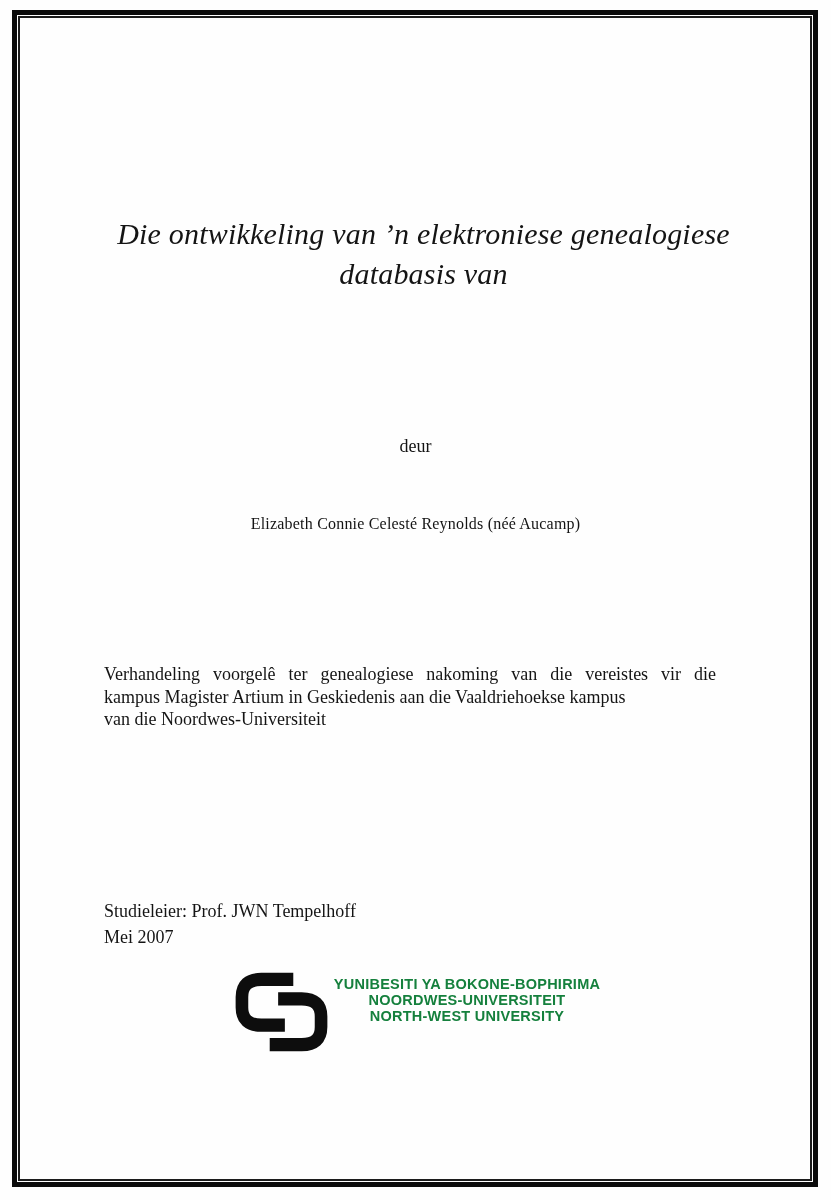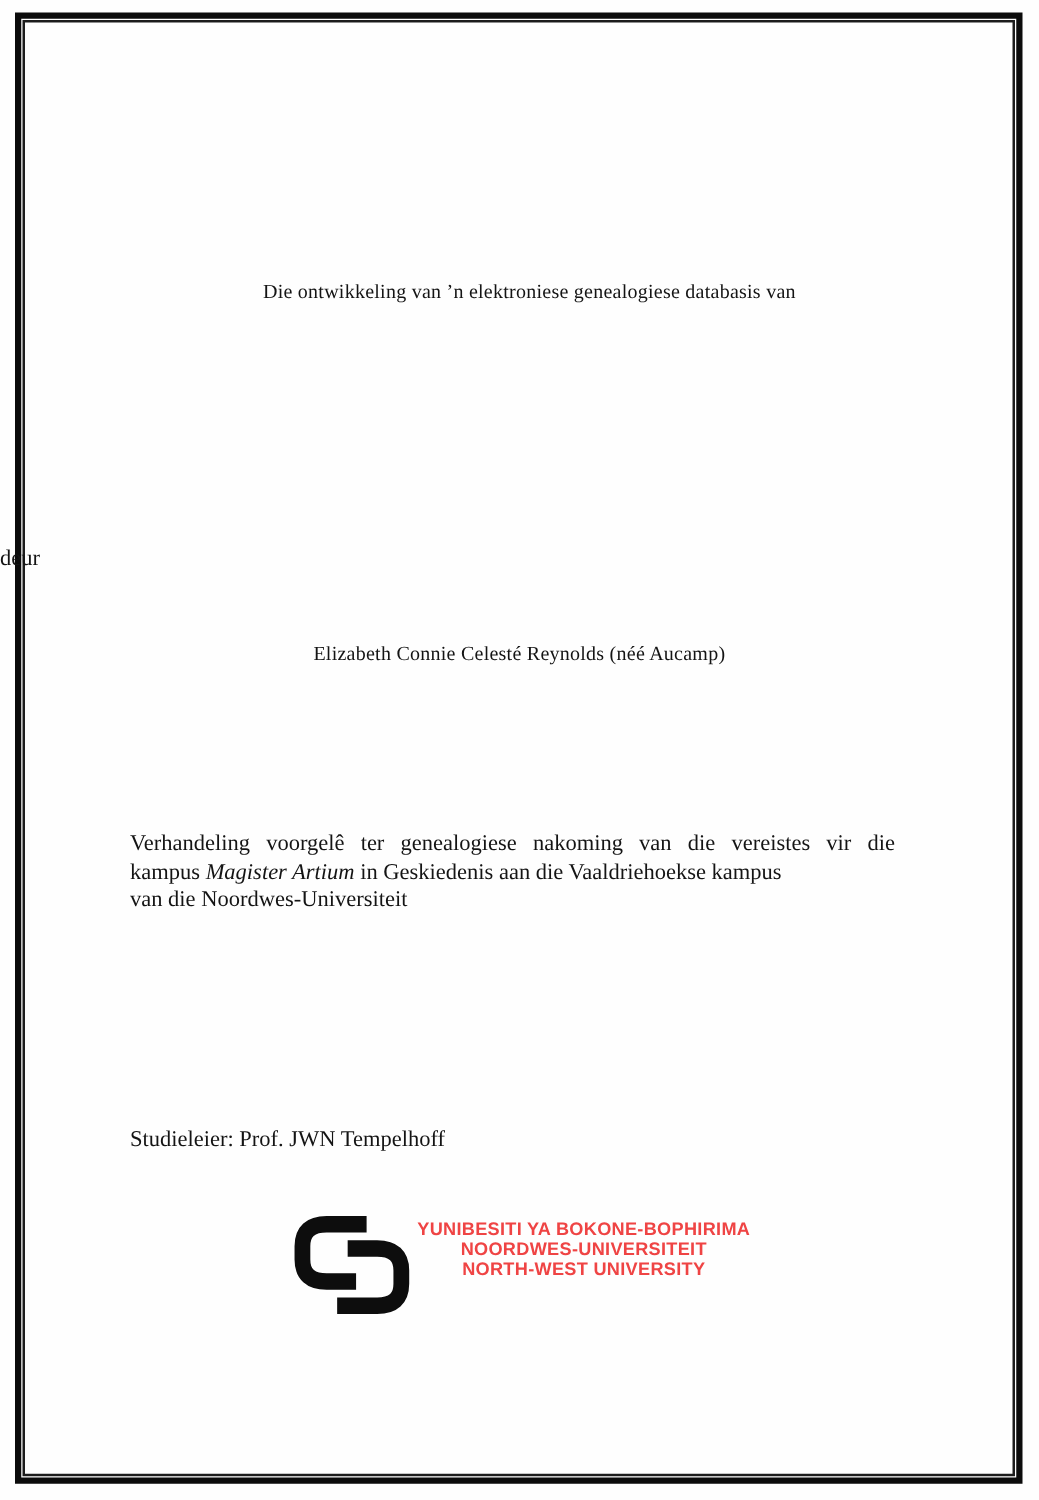--- a/index.html
+++ b/index.html
@@ -20,27 +20,29 @@
   }
   .frame-inner {
     position: absolute;
     inset: 1px;
     border: 2px solid #1c1c1c;
   }
   .thesis-title {
     position: absolute;
     top: 214px; left: 60px; right: 44px;
     text-align: center;
-    font-size: 16px;
+    font-size: 30px;
     line-height: 40px;
     letter-spacing: 0.2px;
+    font-style: italic;
   }
   .byline {
     position: absolute;
     top: 436px; left: 0; right: 0;
+    text-align: center;
     font-size: 18px;
   }
   .author {
     position: absolute;
     top: 515px; left: 0; right: 0;
     text-align: center;
     font-size: 16px;
     letter-spacing: 0.2px;
   }
   .statement {
@@ -48,21 +50,21 @@
     top: 663px; left: 104px;
     width: 612px;
     font-size: 18px;
     line-height: 22.5px;
   }
   .statement .just {
     display: block;
     text-align: justify;
     text-align-last: justify;
   }
-  .statement .ital { font-style: italic; }
+  .statement .ital { }
   .supervisor-block {
     position: absolute;
     top: 886px; left: 104px;
     font-size: 18px;
     line-height: 26px;
     margin-top: 12px;
   }
   .logo-block {
     position: absolute;
     top: 968px; left: 0; right: 0;
@@ -77,21 +79,21 @@
     margin-right: 2px;
   }
   .logo-text {
     padding-top: 8px;
     text-align: center;
     font-family: "Liberation Sans", sans-serif;
     font-weight: bold;
     font-size: 14.5px;
     line-height: 16px;
     letter-spacing: 0.25px;
-    color: #ef4444;
+    color: #15803d;
     white-space: nowrap;
   }
 </style>
 </head>
 <body>
 
 <div class="page">
 
   <div class="frame-outer">
     <div class="frame-inner"></div>
@@ -106,20 +108,21 @@
   <div class="author">Elizabeth Connie Celesté Reynolds (néé Aucamp)</div>
 
   <div class="statement">
     <span class="just">Verhandeling voorgelê ter genealogiese nakoming van die vereistes vir die</span>
     <span class="line2"><span>kampus </span><span class="ital">Magister Artium</span><span> in Geskiedenis aan die Vaaldriehoekse kampus</span></span>
     <span style="display:block">van die Noordwes-Universiteit</span>
   </div>
 
   <div class="supervisor-block">
     <div>Studieleier: Prof. JWN Tempelhoff</div>
+    <div>Mei 2007</div>
   </div>
 
   <div class="logo-block">
     <svg class="logo-mark" viewBox="0 0 120 100" preserveAspectRatio="none" aria-hidden="true">
 
       <path d="M 74 13 H 36 Q 13 13 13 33 V 45 Q 13 65 36 65 H 64" fill="none" stroke="#0d0d0d" stroke-width="15"></path>
 
       <path d="M 46 87 H 84 Q 107 87 107 67 V 55 Q 107 35 84 35 H 56" fill="none" stroke="#fefefe" stroke-width="23"></path>
       <path d="M 46 87 H 84 Q 107 87 107 67 V 55 Q 107 35 84 35 H 56" fill="none" stroke="#0d0d0d" stroke-width="15"></path>
     </svg>

